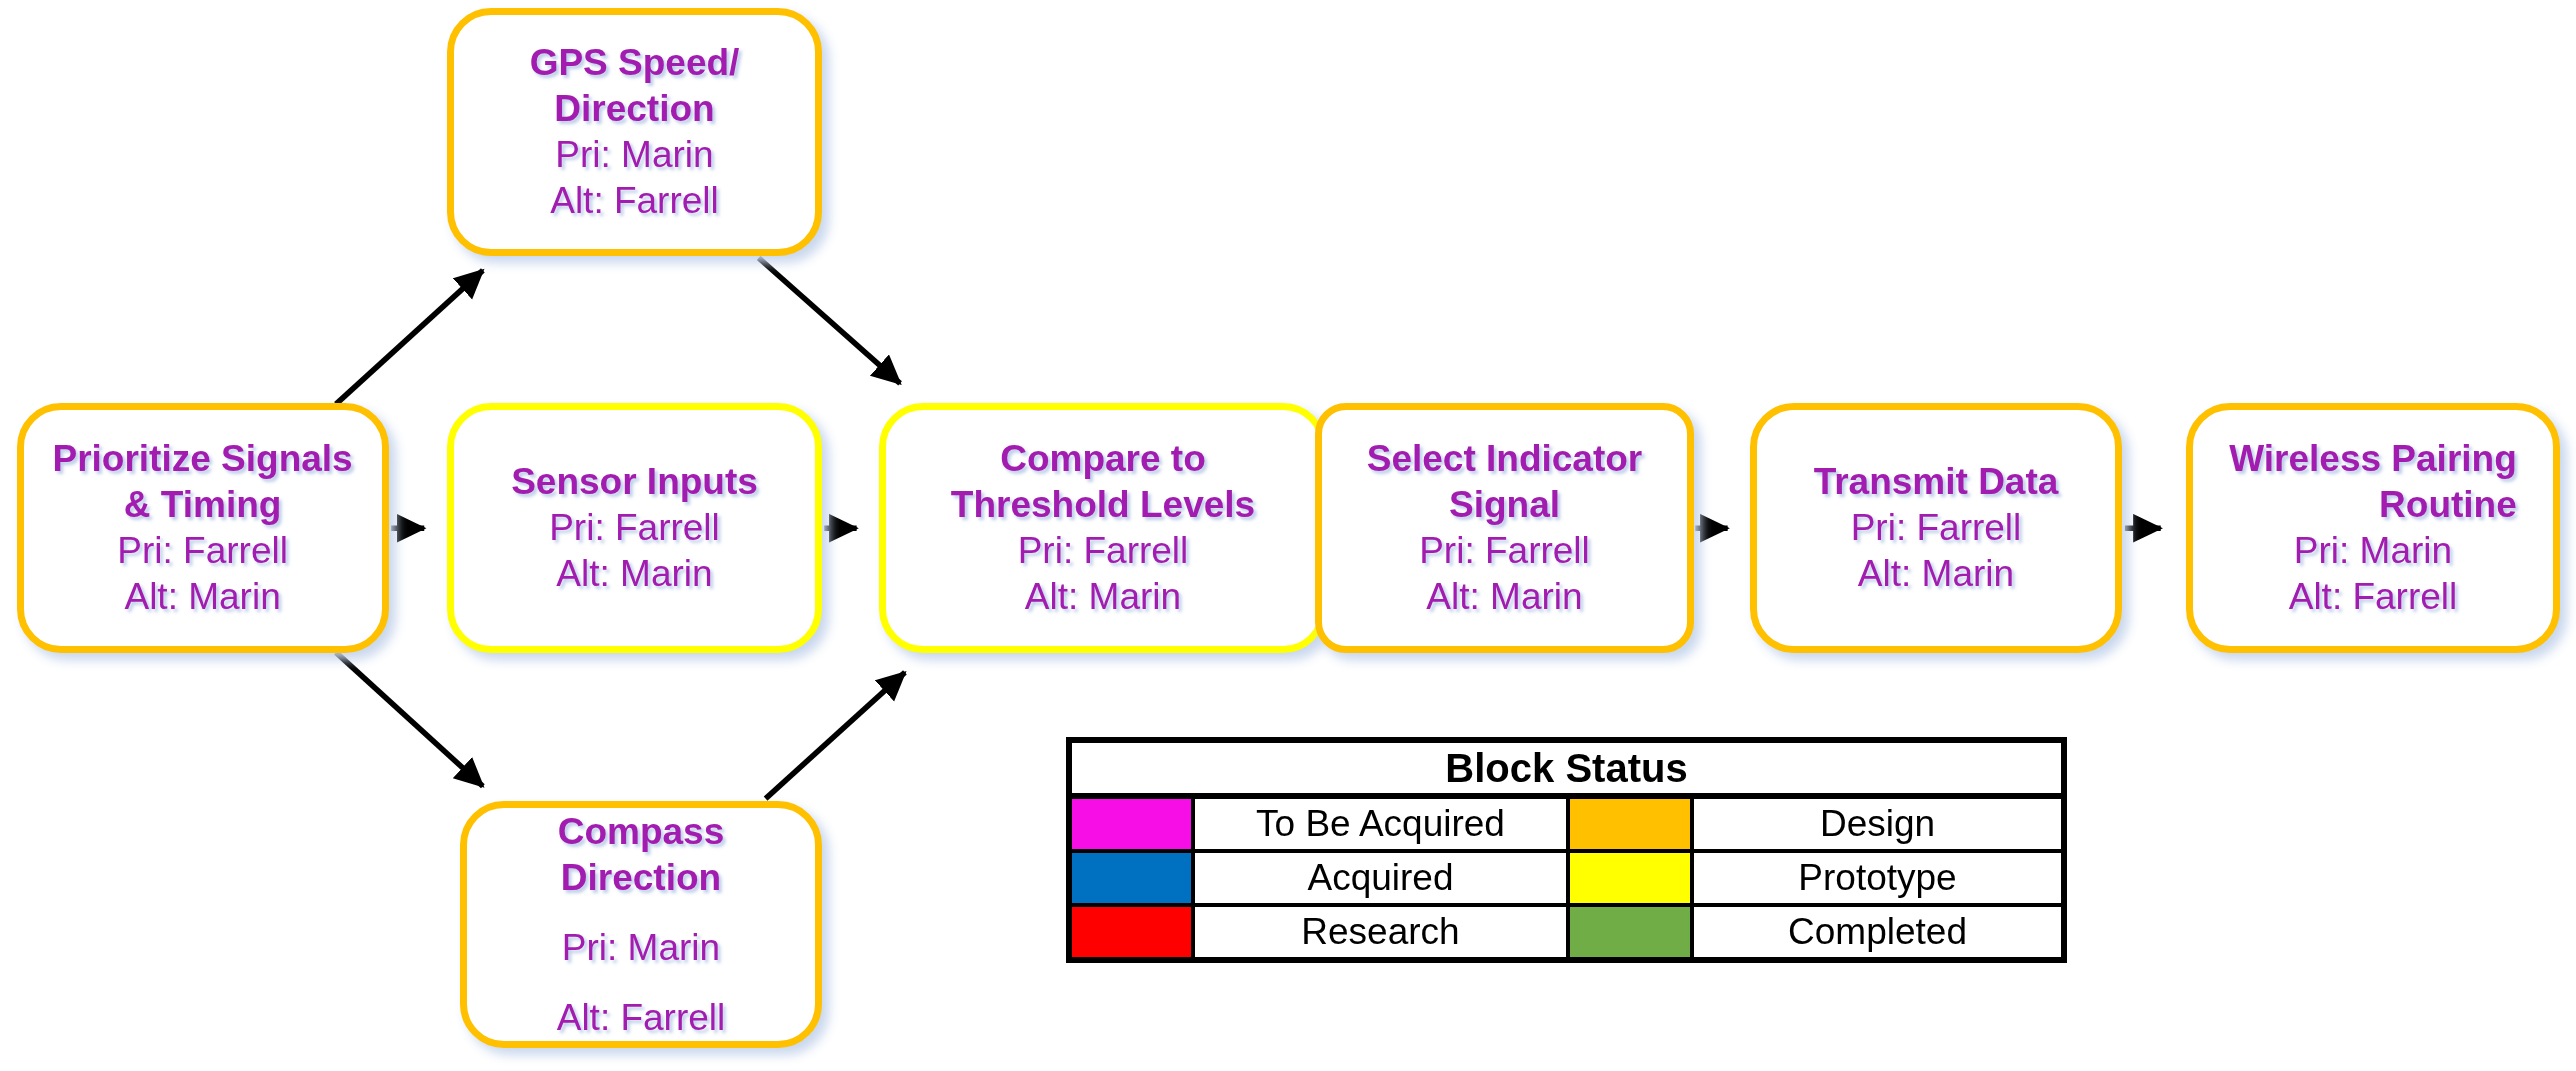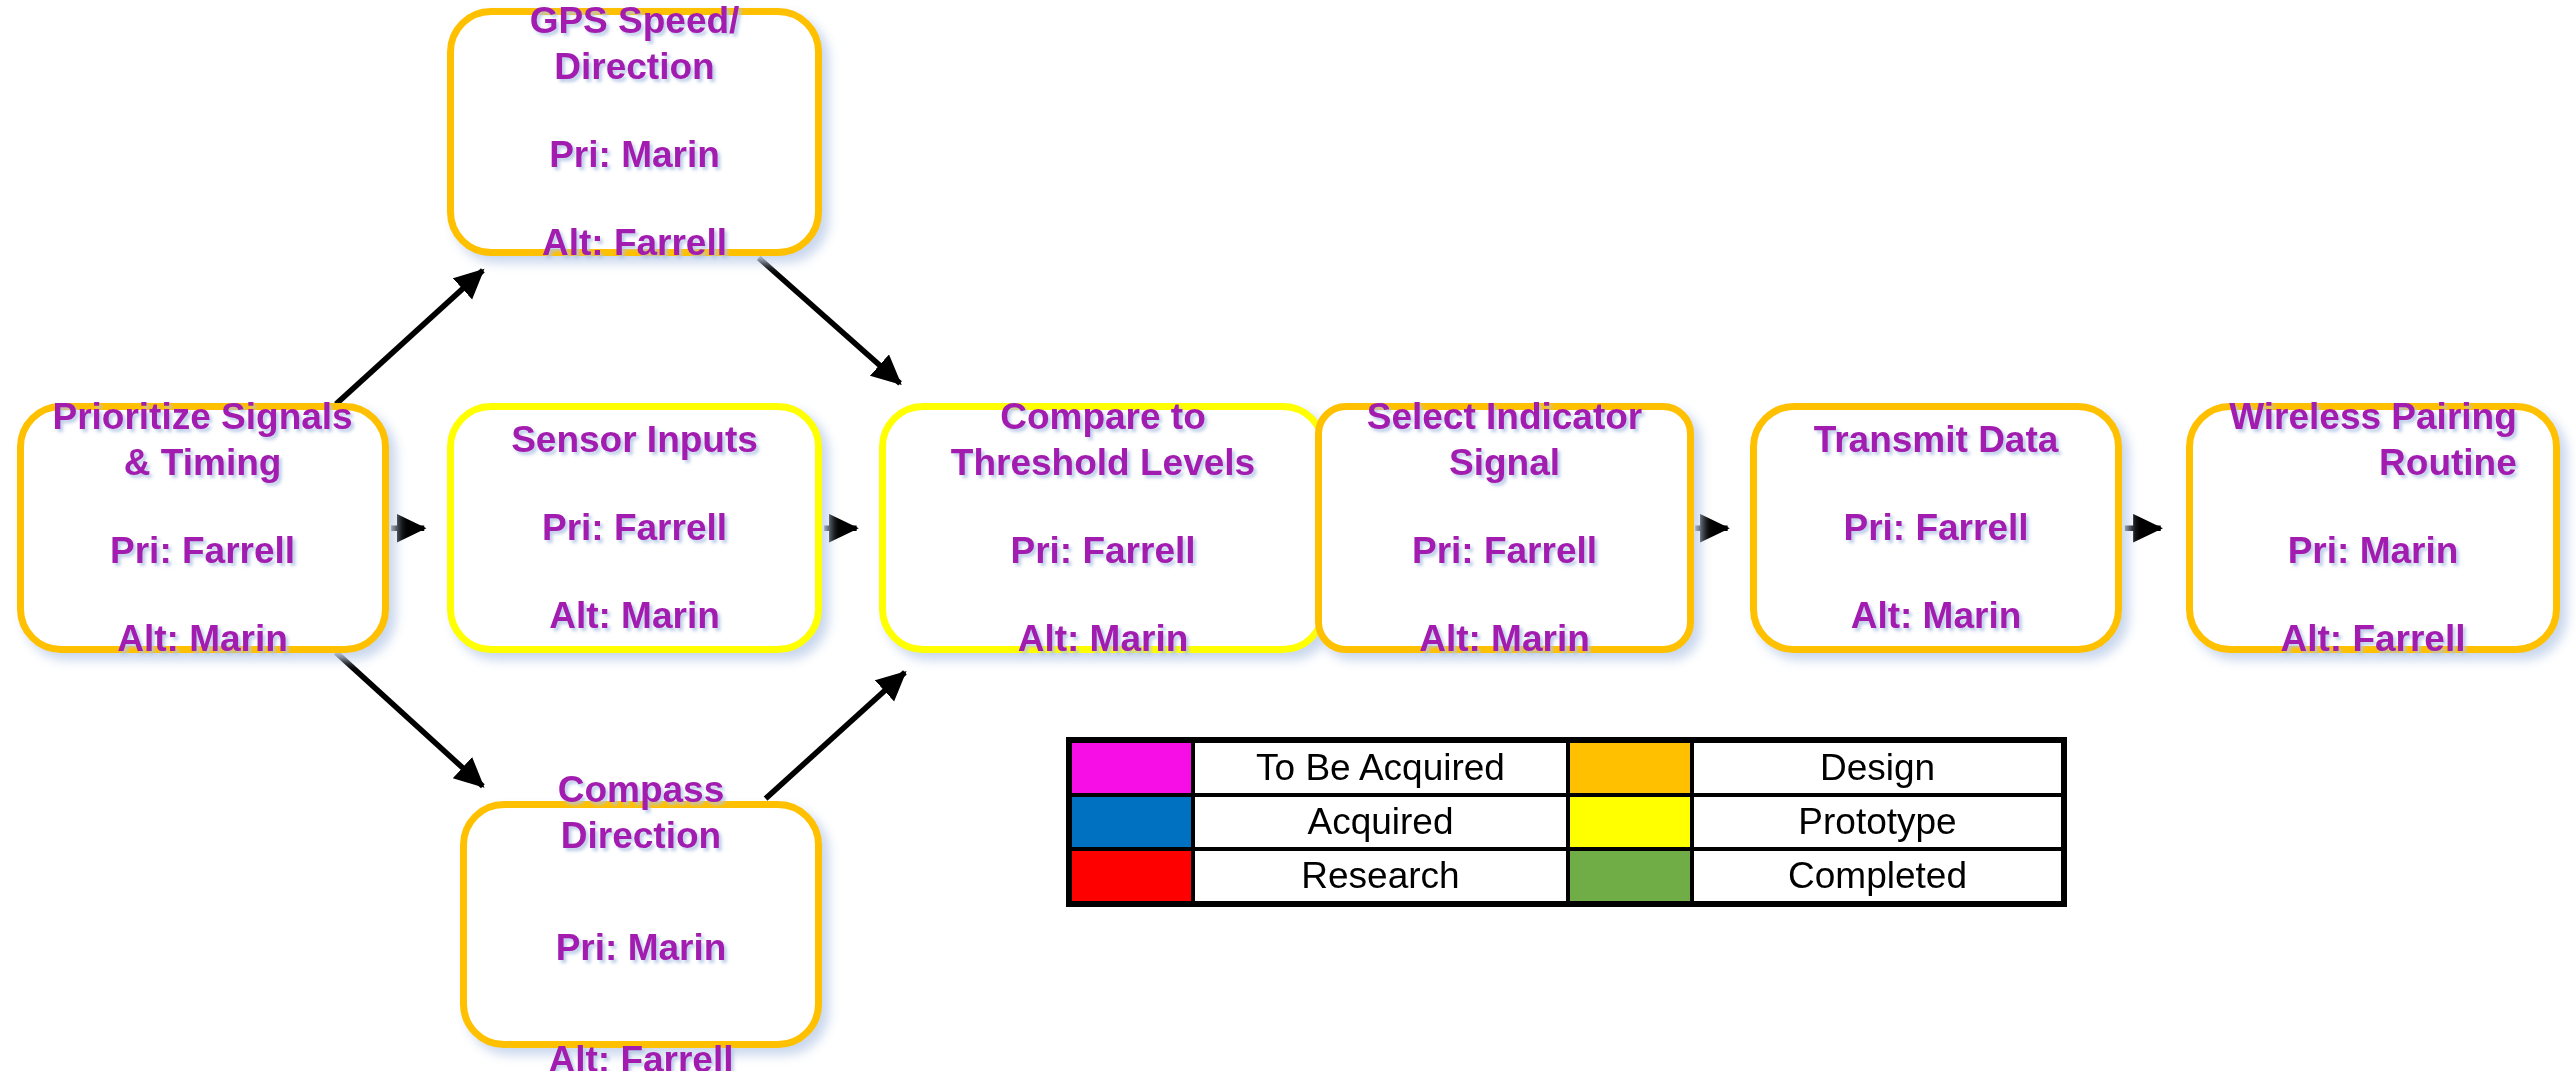--- a/index.html
+++ b/index.html
@@ -25,23 +25,22 @@
     font-size:37px;
     line-height:46px;
     box-shadow:6.2px 7px 11px rgba(198,213,236,0.95);
   }
   .node-title{
     font-weight:bold;
     white-space:pre-line;
     text-shadow:2.8px 3.4px 3.4px rgba(176,196,228,0.85);
   }
   .node-sub{
-    font-weight:bold;
+    font-weight:normal;
     text-shadow:2.8px 3.4px 3.4px rgba(176,196,228,0.85);
-    margin-top:42px;
   }
   #arrows{position:absolute;left:0;top:0;width:2576px;height:1071px;pointer-events:none;}
   #arrows line{stroke:#000000;stroke-width:8;}
 
   .legend{
     position:absolute;
     left:1066px;top:737px;
     border-collapse:collapse;
     table-layout:fixed;
     background:#ffffff;
@@ -143,20 +142,23 @@
   </div>
 
   <table class="legend">
     <colgroup>
       <col class="col-sw">
         <col class="col-lb1">
         <col class="col-sw">
         <col class="col-lb2">
     </colgroup>
     <tbody>
+        <tr>
+      <td class="title-cell" colspan="4">Block Status</td>
+    </tr>
     <tr>
       <td style="background: rgb(247, 14, 231);"></td>
       <td>To Be Acquired</td>
       <td style="background: rgb(255, 192, 0);"></td>
       <td>Design</td>
     </tr>
     <tr>
       <td style="background: rgb(0, 112, 192);"></td>
       <td>Acquired</td>
       <td style="background: rgb(255, 255, 0);"></td>

